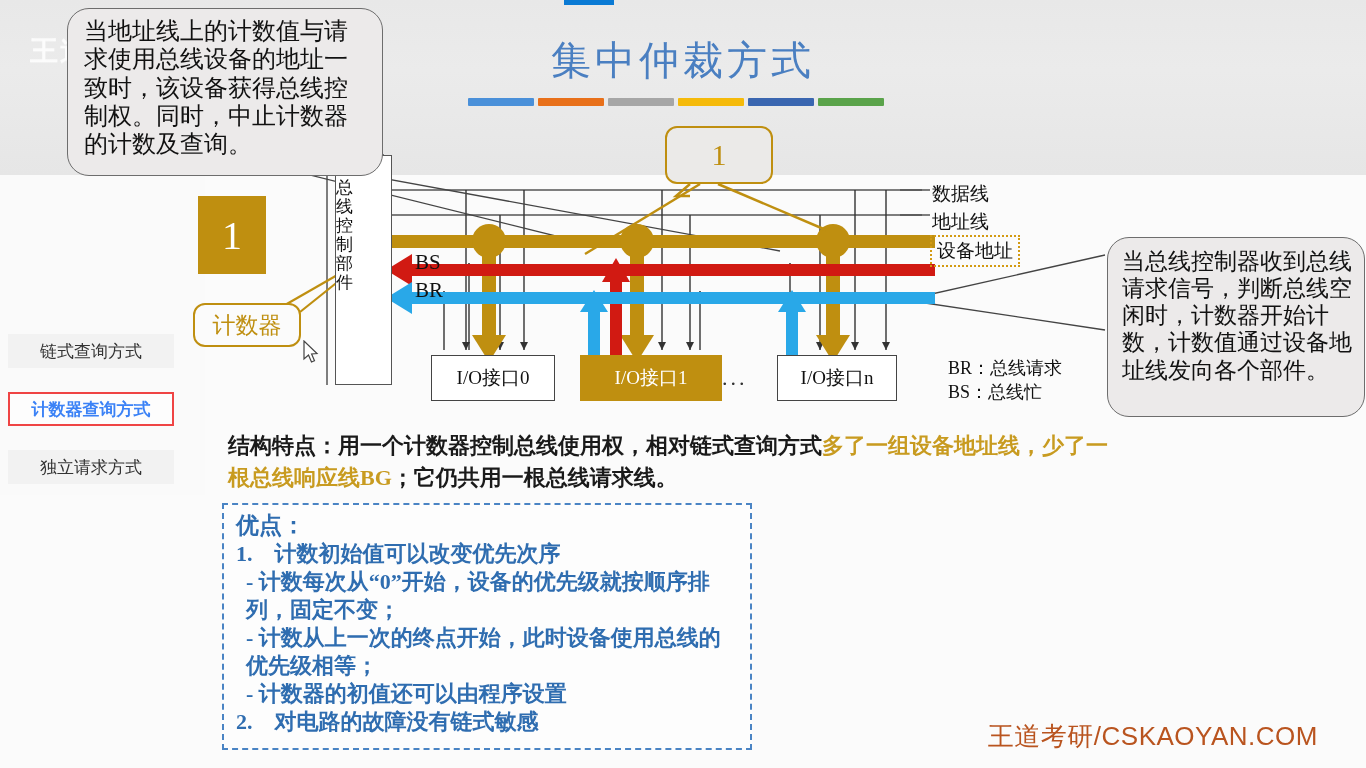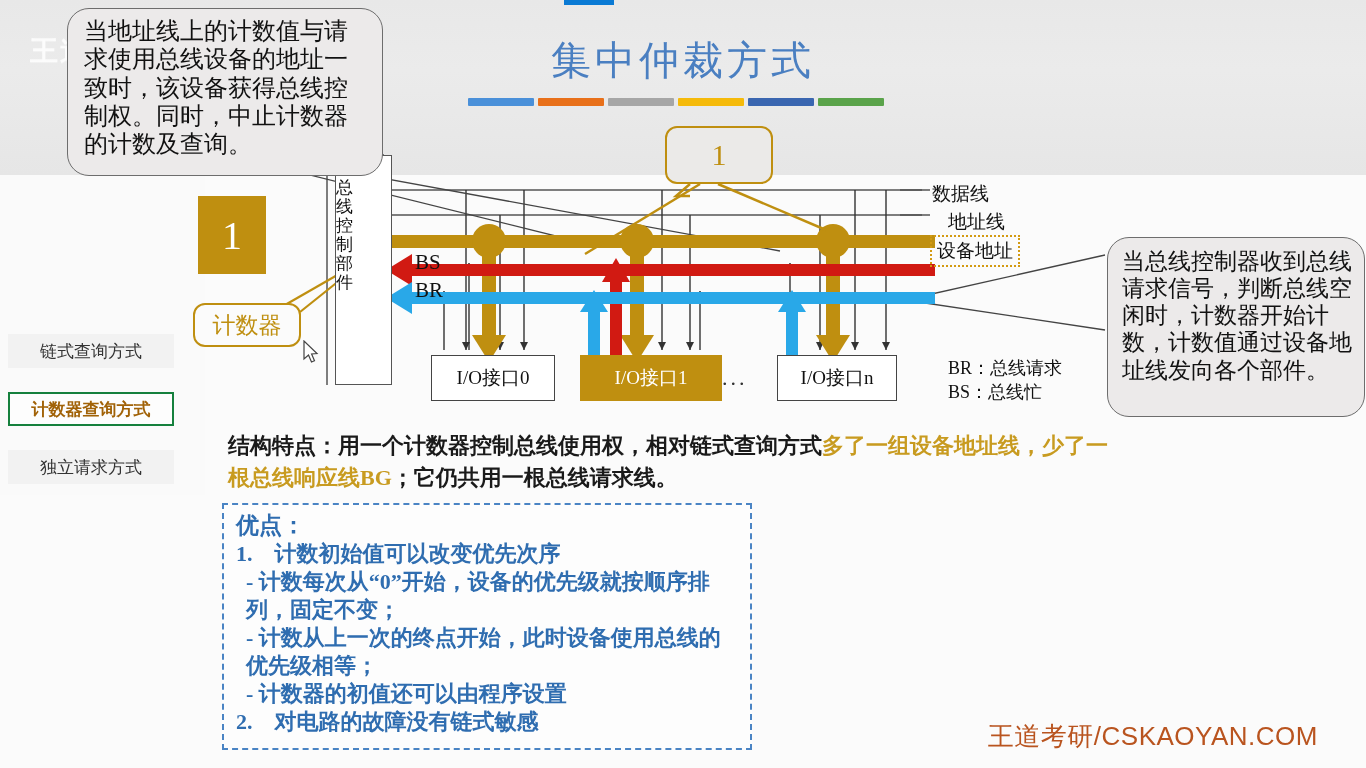--- a/index.html
+++ b/index.html
@@ -64,23 +64,23 @@
   .nav-item {
     position: absolute; left: 8px;
     width: 166px; height: 34px;
     background: #f2f2f2;
     display: flex; align-items: center; justify-content: center;
     font-family: "Liberation Serif", serif;
     font-size: 17px; color: #333;
   }
   .nav-item.sel {
     background: #fdfdfd;
-    border: 2px solid #15803d;
+    border: 2px solid #ef4444;
     font-weight: bold;
-    color: #a16207;
+    color: #3b82f6;
   }
   #nav0 { top: 334px; }
   #nav1 { top: 392px; }
   #nav2 { top: 450px; }
 
   
   .callout {
     position: absolute;
     background: #eceaea;
     border: 1.5px solid #6d6d6d;
@@ -175,21 +175,21 @@
   #ion { left: 777px; top: 355px; width: 120px; }
   .io-dots {
     position: absolute; left: 722px; top: 365px;
     font-family: "Liberation Serif", serif; font-size: 22px; color: #333; letter-spacing: 3px;
   }
   .side-label {
     position: absolute;
     font-family: "Liberation Serif", serif; font-size: 19px; color: #111;
   }
   #lbl-data { left: 932px; top: 181px; }
-  #lbl-addr { left: 932px; top: 209px; margin-left: 16px; }
+  #lbl-addr { left: 932px; top: 209px; }
   #lbl-dev {
     left: 930px; top: 235px; padding: 1px 5px;
     border: 2px dotted #d39a12;
   }
   #lbl-br { left: 948px; top: 356px; font-size:18px;}
   #lbl-bs { left: 948px; top: 380px; font-size:18px;}
   .bsbr {
     position: absolute;
     font-family: "Liberation Serif", serif; font-size: 21px; color: #111; font-weight: normal;
   }

